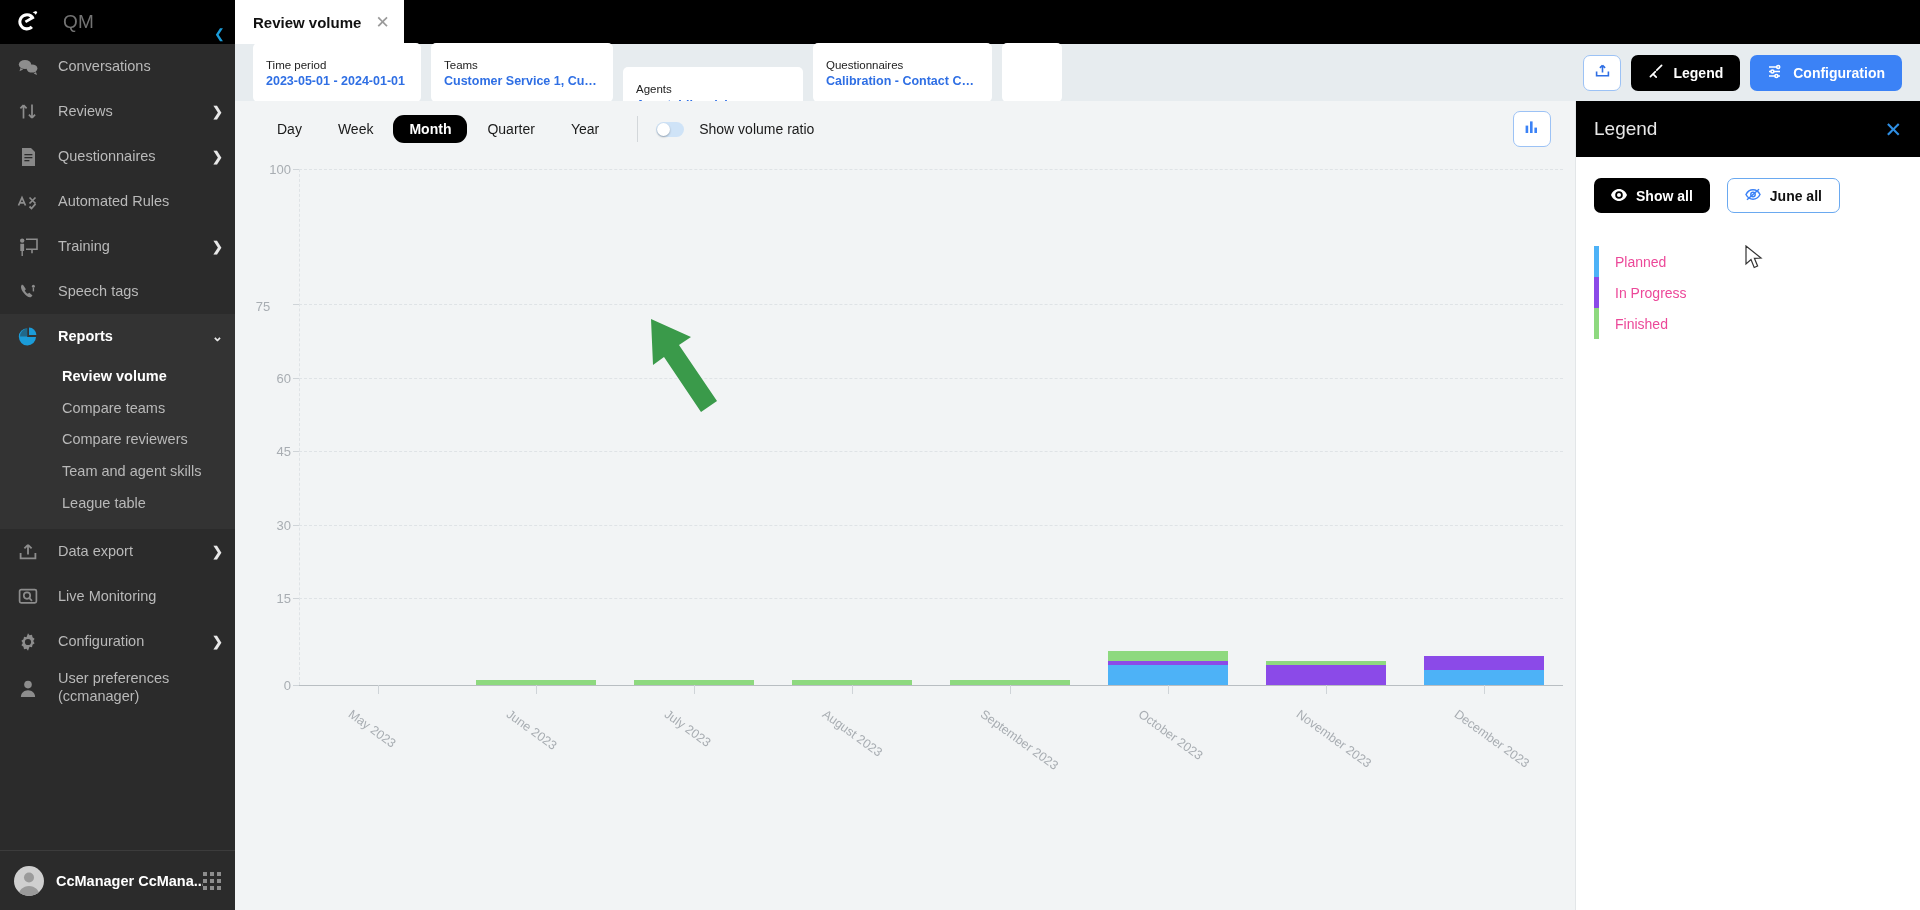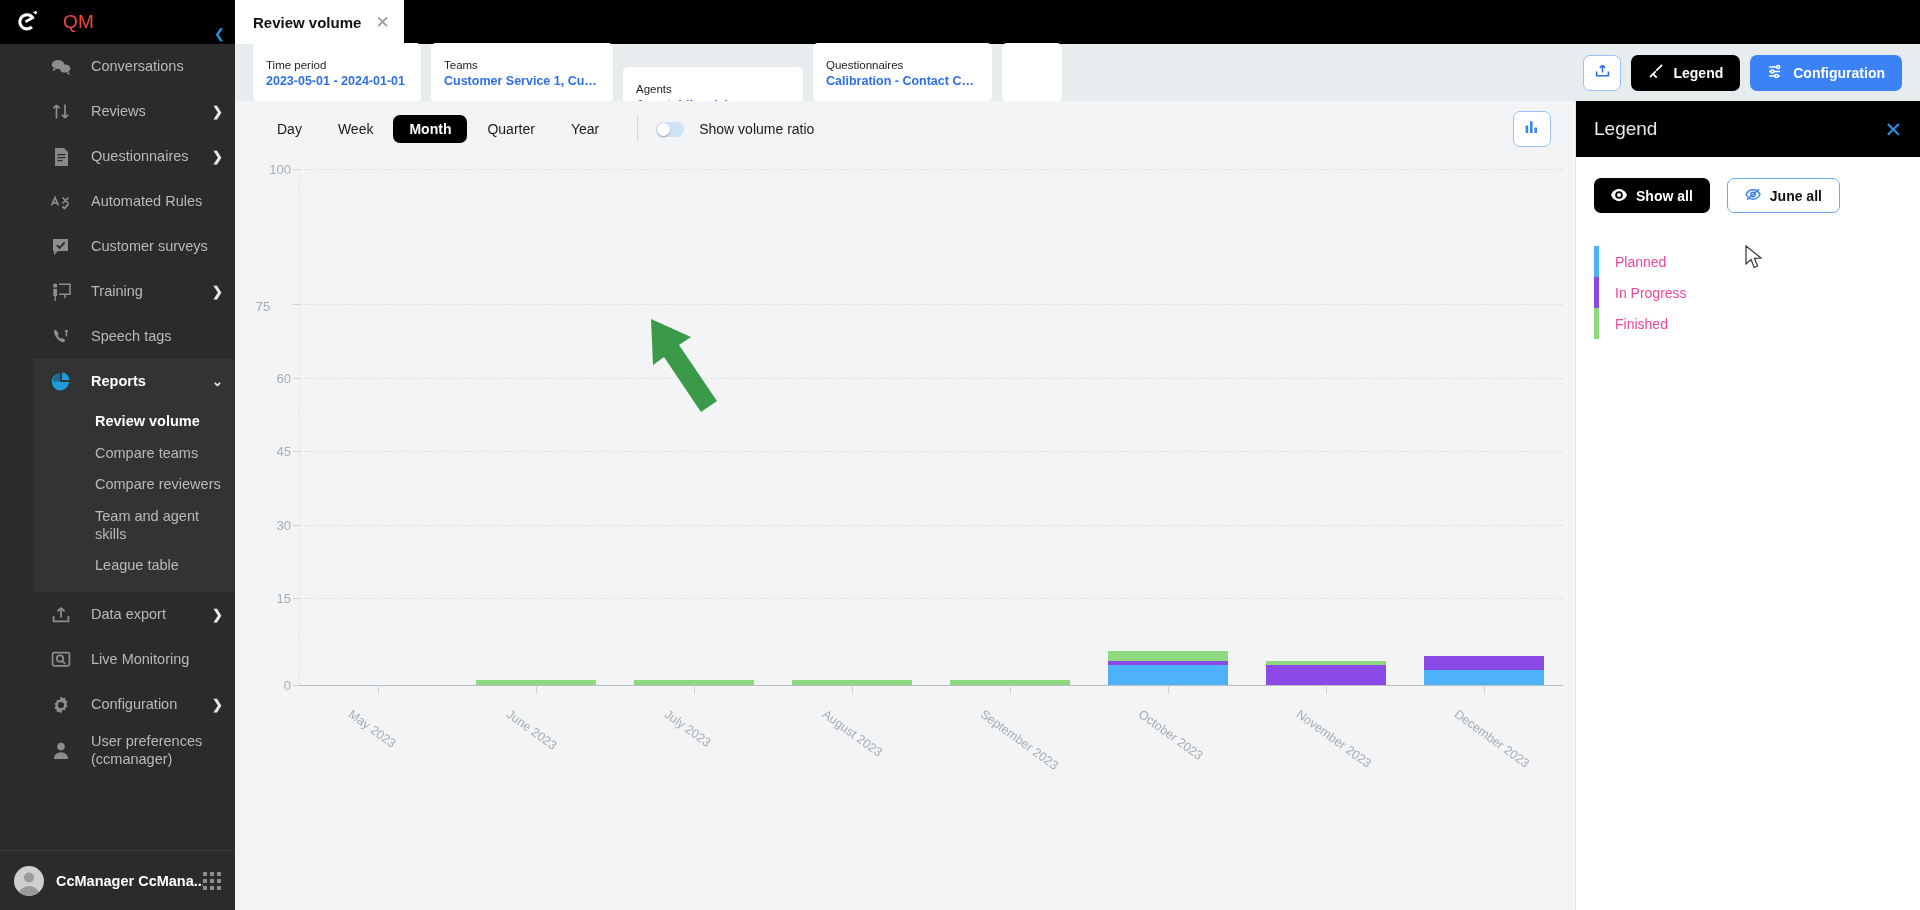--- a/index.html
+++ b/index.html
@@ -16,27 +16,27 @@
     width: 235px; height: 910px; background: #2b2b2b;
     display: flex; flex-direction: column; flex: 0 0 235px; position: relative;
   }
   .sb-brand {
     height: 44px; background: #000; display: flex; align-items: center;
     padding-left: 14px; position: relative; flex: 0 0 44px;
   }
   .sb-logo { width: 27px; height: 27px; position: relative; }
   .sb-logo svg { display:block; }
   .sb-brand-title {
-    color: #ef4444; font-size: 19px; margin-left: 22px; letter-spacing: .3px;
+    color: #737373; font-size: 19px; margin-left: 22px; letter-spacing: .3px;
   }
   .sb-collapse {
     position: absolute; right: 10px; top: 27px; color: #1b9cd9; font-size: 13px;
     line-height: 1; cursor: pointer;
   }
-  .sb-scroll { flex: 1; overflow: hidden; margin-left: 33px; }
+  .sb-scroll { flex: 1; overflow: hidden; }
   .sb-item {
     display: flex; align-items: center; min-height: 45px; padding: 6px 12px 6px 14px;
     color: #b9b9b9; font-size: 14.5px; cursor: pointer; position: relative;
   }
   .sb-item .ic {
     width: 28px; height: 22px; flex: 0 0 28px; display: flex;
     align-items: center; justify-content: center; color: #8d8d8d; margin-right: 16px;
   }
   .sb-item .ic svg { display: block; }
   .sb-label { flex: 1; line-height: 1.22; }
@@ -119,21 +119,21 @@
     flex: 1; background: #f2f4f5; position: relative; display: flex; flex-direction: column;
   }
   .granbar {
     height: 56px; flex: 0 0 56px; display: flex; align-items: center;
     padding: 0 24px 0 26px; gap: 4px; position: relative;
   }
   .gran {
     padding: 7px 16px; border-radius: 7px; font-size: 14px; color: #1a1a1a;
     cursor: pointer; line-height: 1;
   }
-  .gran.sel { background: #000; color: #fff; font-weight: bold; }
+  .gran.sel { background: #000; color: #fff; font-weight: bold; border-radius: 11px; }
   .gran-div { width: 1px; height: 26px; background: #d3d7da; margin: 0 14px 0 18px; }
   .toggle {
     width: 28px; height: 15px; border-radius: 8px; background: #cfe3f7;
     position: relative; cursor: pointer; flex: 0 0 28px;
   }
   .toggle i {
     position: absolute; left: 1px; top: 1px; width: 13px; height: 13px;
     border-radius: 50%; background: #fff; display: block;
     box-shadow: 0 1px 2px rgba(0,0,0,.3);
   }
@@ -265,29 +265,20 @@
         <span class="ic">
           <svg width="22" height="18" viewBox="0 0 22 18" fill="none" stroke="currentColor" stroke-width="1.7">
             <path d="M1.5 12.5 5 4.5l3.5 8M2.9 9.8h4.3"></path>
             <path d="M12.5 4.5l6 6M18.5 4.5l-6 6"></path>
             <path d="M12.5 13.5l2 2 4-4.6" stroke-width="1.8"></path>
           </svg>
         </span>
         <span class="sb-label">Automated Rules</span>
       </div>
 
-      <div class="sb-item">
-        <span class="ic">
-          <svg width="20" height="19" viewBox="0 0 20 19" fill="currentColor">
-            <path d="M2 2h15v12H7l-4 4v-4H2z"></path>
-            <path d="M6 8.2l2.6 2.6L13.6 5.3" fill="none" stroke="#2b2b2b" stroke-width="1.9"></path>
-          </svg>
-        </span>
-        <span class="sb-label">Customer surveys</span>
-      </div>
 
       <div class="sb-item">
         <span class="ic">
           <svg width="21" height="20" viewBox="0 0 21 20" fill="currentColor">
             <circle cx="4.2" cy="3.6" r="2.2"></circle>
               <path d="M2.3 6.8h3.8v7.2H4.9v5H3.5v-5H2.3z"></path>
             <g fill="none" stroke="currentColor" stroke-width="1.6">
                 <path d="M8 2.2h11v10H8"></path>
                 <path d="M14 12.2v4"></path>
               </g>

